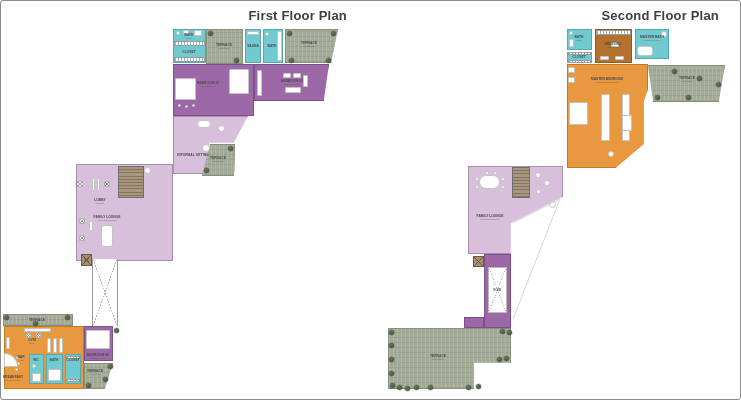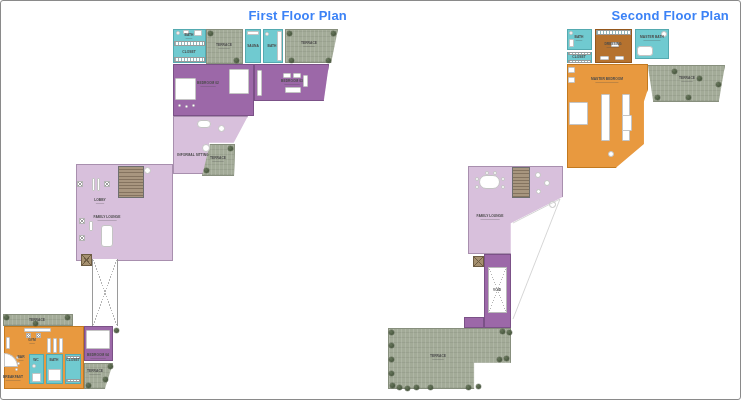--- a/index.html
+++ b/index.html
@@ -1,18 +1,18 @@
 <!DOCTYPE html>
 <html><head>
 <meta charset="utf-8">
 <style>
   html,body{margin:0;padding:0;background:#fff;}
   .page{position:relative;width:741px;height:400px;background:#ffffff;border:1px solid #8a8a8a;
         border-radius:3px;overflow:hidden;font-family:"Liberation Sans",sans-serif;box-sizing:border-box;}
-  .plan-title{position:absolute;top:7px;font:700 13px "Liberation Sans",sans-serif;color:#3b82f6;letter-spacing:.2px;}
+  .plan-title{position:absolute;top:7px;font:700 13px "Liberation Sans",sans-serif;color:#404040;letter-spacing:.2px;}
   .room{position:absolute;box-sizing:border-box;border:1px solid #9a9a9a;}
   .purple{background:#9c68a8;border-color:#7b5187;}
   .lilac{background:#d8c0dc;border-color:#a88fae;}
   .teal{background:#70cad0;border-color:#54aab0;}
   .orange{background:#e8993f;border-color:#c2791f;}
   .brown{background:#b5722f;border-color:#94571d;}
   .terr{background-color:#a3ab98;
         background-image:repeating-linear-gradient(90deg,rgba(255,255,255,.13) 0 1px,transparent 1px 4px),
                          repeating-linear-gradient(0deg,rgba(0,0,0,.06) 0 1px,transparent 1px 5px);
         border:1px solid #878f7d;}
@@ -149,21 +149,21 @@
   <div class="lbl" style="left:36px;top:319px;"><span>TERRACE</span></div>
   <div class="lbl" style="left:31px;top:340px;"><span>GYM</span><i class="dash"></i></div>
   <div class="lbl" style="left:20px;top:357px;"><span>BAR</span><i class="dash"></i></div>
   <div class="lbl" style="left:12px;top:377px;"><span>BREAKFAST</span><i class="dash"></i></div>
   <div class="lbl" style="left:35px;top:359px;"><span>WC</span></div>
   <div class="lbl" style="left:53px;top:359px;"><span>BATH</span></div>
   <div class="lbl" style="left:72px;top:359px;"><span>CLOSET</span></div>
   <div class="lbl" style="left:97px;top:355px;"><span>BEDROOM 04</span><i class="dash"></i></div>
   <div class="lbl" style="left:94px;top:371px;"><span>TERRACE</span><i class="dash"></i></div>
 
-  <div class="plan-title" style="right:11px;">Second Floor Plan</div>
+  <div class="plan-title" style="right:21px;">Second Floor Plan</div>
 
   <div class="room teal" style="left:566px;top:28px;width:25px;height:21px;"></div>
   <div class="room teal" style="left:566px;top:51px;width:25px;height:11px;"></div>
   <div class="hatch" style="left:567px;top:51px;width:23px;height:3px;"></div>
   <div class="hatch" style="left:567px;top:59px;width:23px;height:3px;"></div>
   <div class="room brown" style="left:594px;top:28px;width:37px;height:34px;"></div>
   <div class="hatch" style="left:595px;top:29px;width:35px;height:5px;"></div>
   <div class="room teal" style="left:634px;top:28px;width:34px;height:30px;"></div>
   <div class="room terr" style="left:646px;top:64px;width:78px;height:37px;clip-path:polygon(1% 0,100% 0,92% 100%,8% 100%);"></div>
   <div class="room orange" style="left:566px;top:63px;width:81px;height:104px;clip-path:polygon(0 0,100% 0,100% 24%,95% 36%,95% 77%,60% 100%,0 100%);"></div>

